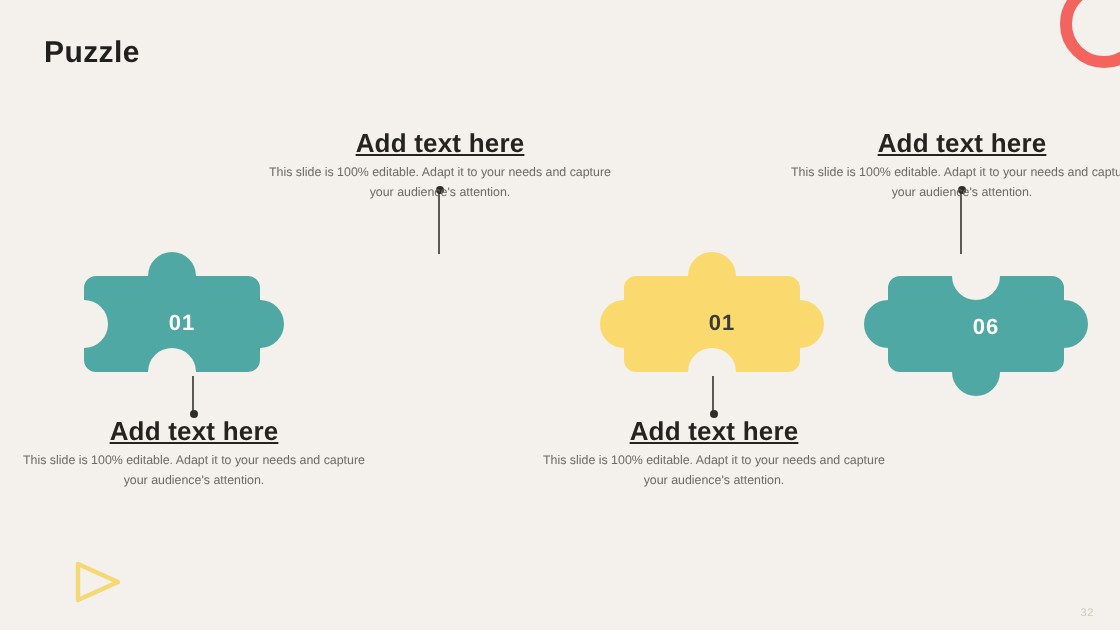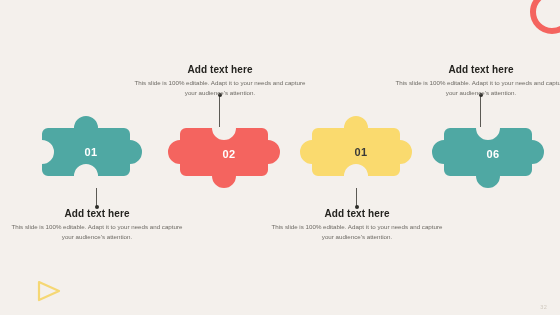--- a/index.html
+++ b/index.html
@@ -40,21 +40,21 @@
     height: 44px;
     border: 6px solid #f4645f;
     border-radius: 50%;
     box-sizing: border-box;
   }
 
   
   #puzzle-row {
     position: absolute;
     left: 0;
-    top: 102px;
+    top: 112px;
     width: 560px;
     height: 100px;
   }
   .puzzle-piece {
     position: absolute;
     width: 130px;
     height: 100px;
   }
   .puzzle-piece svg {
     display: block;
@@ -84,25 +84,26 @@
   #piece-3 { left: 296px; top: 0px; }
   #piece-4 { left: 428px; top: 2px; }
 
   
   .text-block {
     position: absolute;
     width: 178px;
     text-align: center;
   }
   .tb-title {
-    font-size: 10px;
+    font-size: 13px;
     font-weight: bold;
     color: #24231f;
     margin-bottom: 3px;
     letter-spacing: 0.1px;
+    text-decoration: underline;
   }
   .tb-body {
     font-size: 6.2px;
     line-height: 1.62;
     color: #6d6a64;
   }
 
   #text-block-1 { left: 8px;   top: 208px; }
   #text-block-2 { left: 131px; top: 64px;  }
   #text-block-3 { left: 268px; top: 208px; }
@@ -147,20 +148,21 @@
     font-size: 5.5px;
     color: #cfc8be;
     letter-spacing: 0.3px;
   }
 </style>
 </head>
 <body>
 
 <div id="slide">
 
+  <div id="page-title">Puzzle</div>
 
   <div id="logo-ring"></div>
 
   <div id="puzzle-row">
 
     <div class="puzzle-piece" id="piece-1">
       <svg viewBox="0 0 130 100" xmlns="http://www.w3.org/2000/svg">
         <path d="M 22 26
                  L 48 26
                  A 12 12 0 1 1 72 26
@@ -175,42 +177,20 @@
                  L 22 74
                  A 6 6 0 0 1 16 68
                  L 16 62
                  A 12 12 0 1 0 16 38
                  L 16 32
                  A 6 6 0 0 1 22 26 Z" fill="#4fa8a3"></path>
       </svg>
       <div class="piece-num num-light">01</div>
     </div>
 
-    <div class="puzzle-piece" id="piece-2">
-      <svg viewBox="0 0 130 100" xmlns="http://www.w3.org/2000/svg">
-        <path d="M 22 24
-                 L 48 24
-                 A 12 12 0 1 0 72 24
-                 L 98 24
-                 A 6 6 0 0 1 104 30
-                 L 104 36
-                 A 12 12 0 1 1 104 60
-                 L 104 66
-                 A 6 6 0 0 1 98 72
-                 L 72 72
-                 A 12 12 0 1 1 48 72
-                 L 22 72
-                 A 6 6 0 0 1 16 66
-                 L 16 60
-                 A 12 12 0 1 1 16 36
-                 L 16 30
-                 A 6 6 0 0 1 22 24 Z" fill="#f4645f"></path>
-      </svg>
-      <div class="piece-num num-light">02</div>
-    </div>
 
     <div class="puzzle-piece" id="piece-3">
       <svg viewBox="0 0 130 100" xmlns="http://www.w3.org/2000/svg">
         <path d="M 22 26
                  L 48 26
                  A 12 12 0 1 1 72 26
                  L 98 26
                  A 6 6 0 0 1 104 32
                  L 104 38
                  A 12 12 0 1 1 104 62

